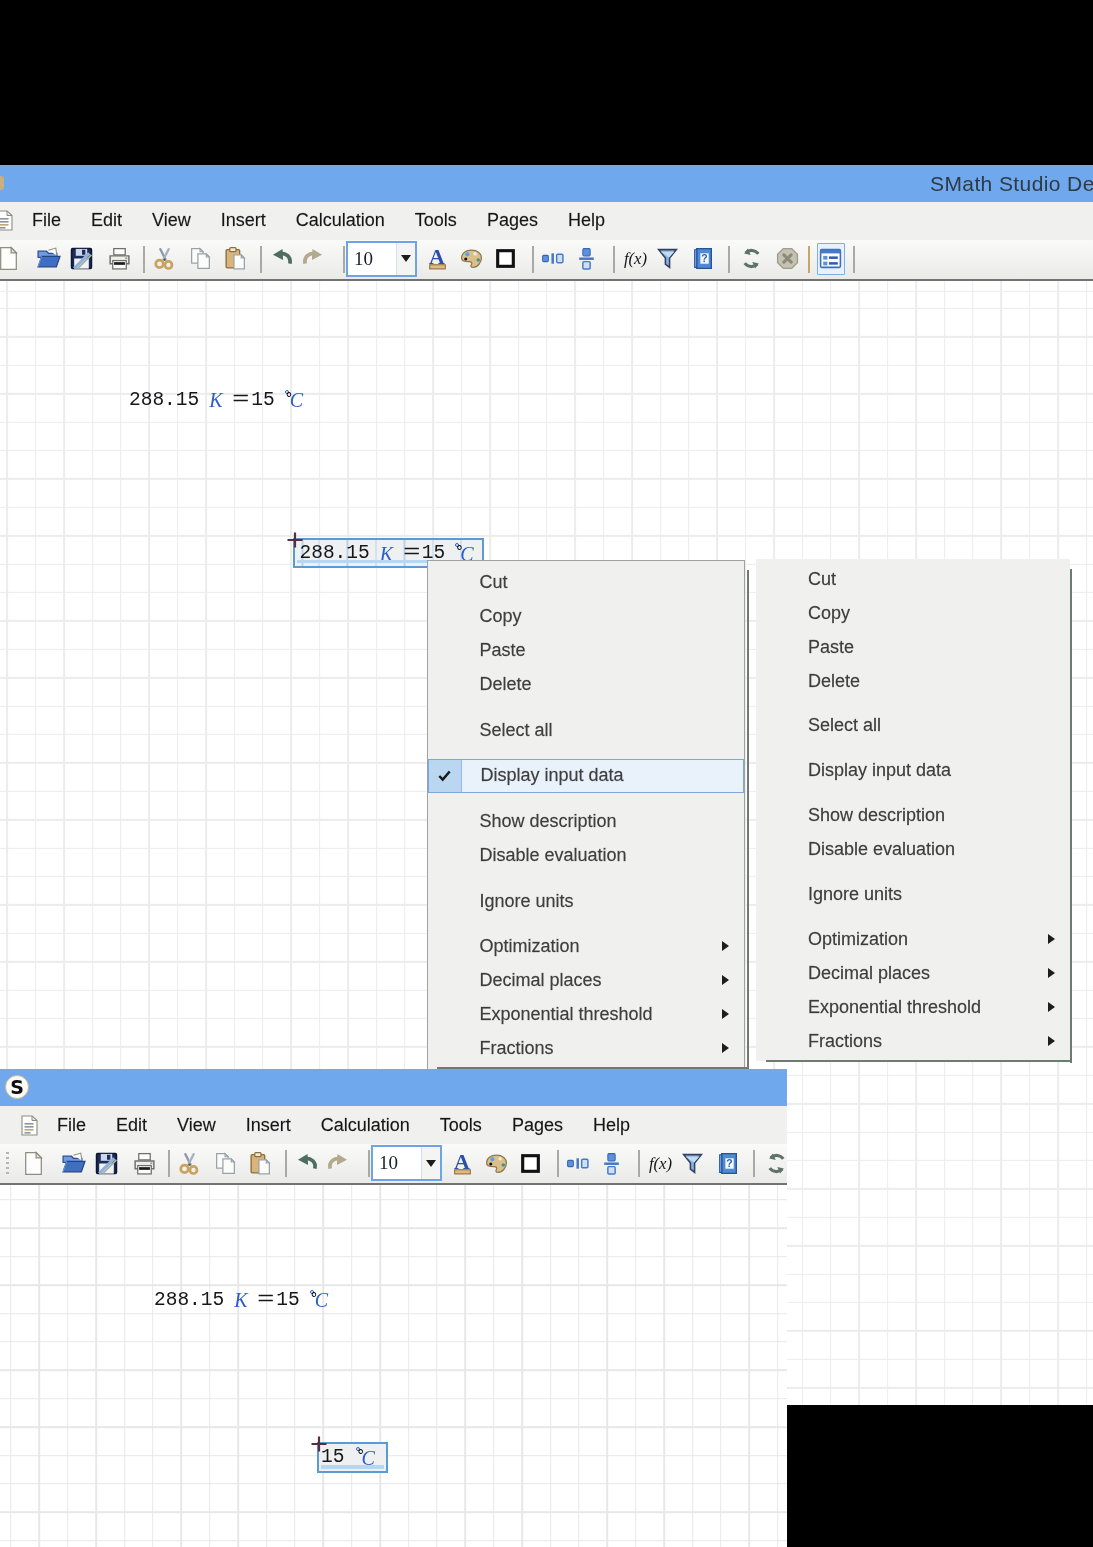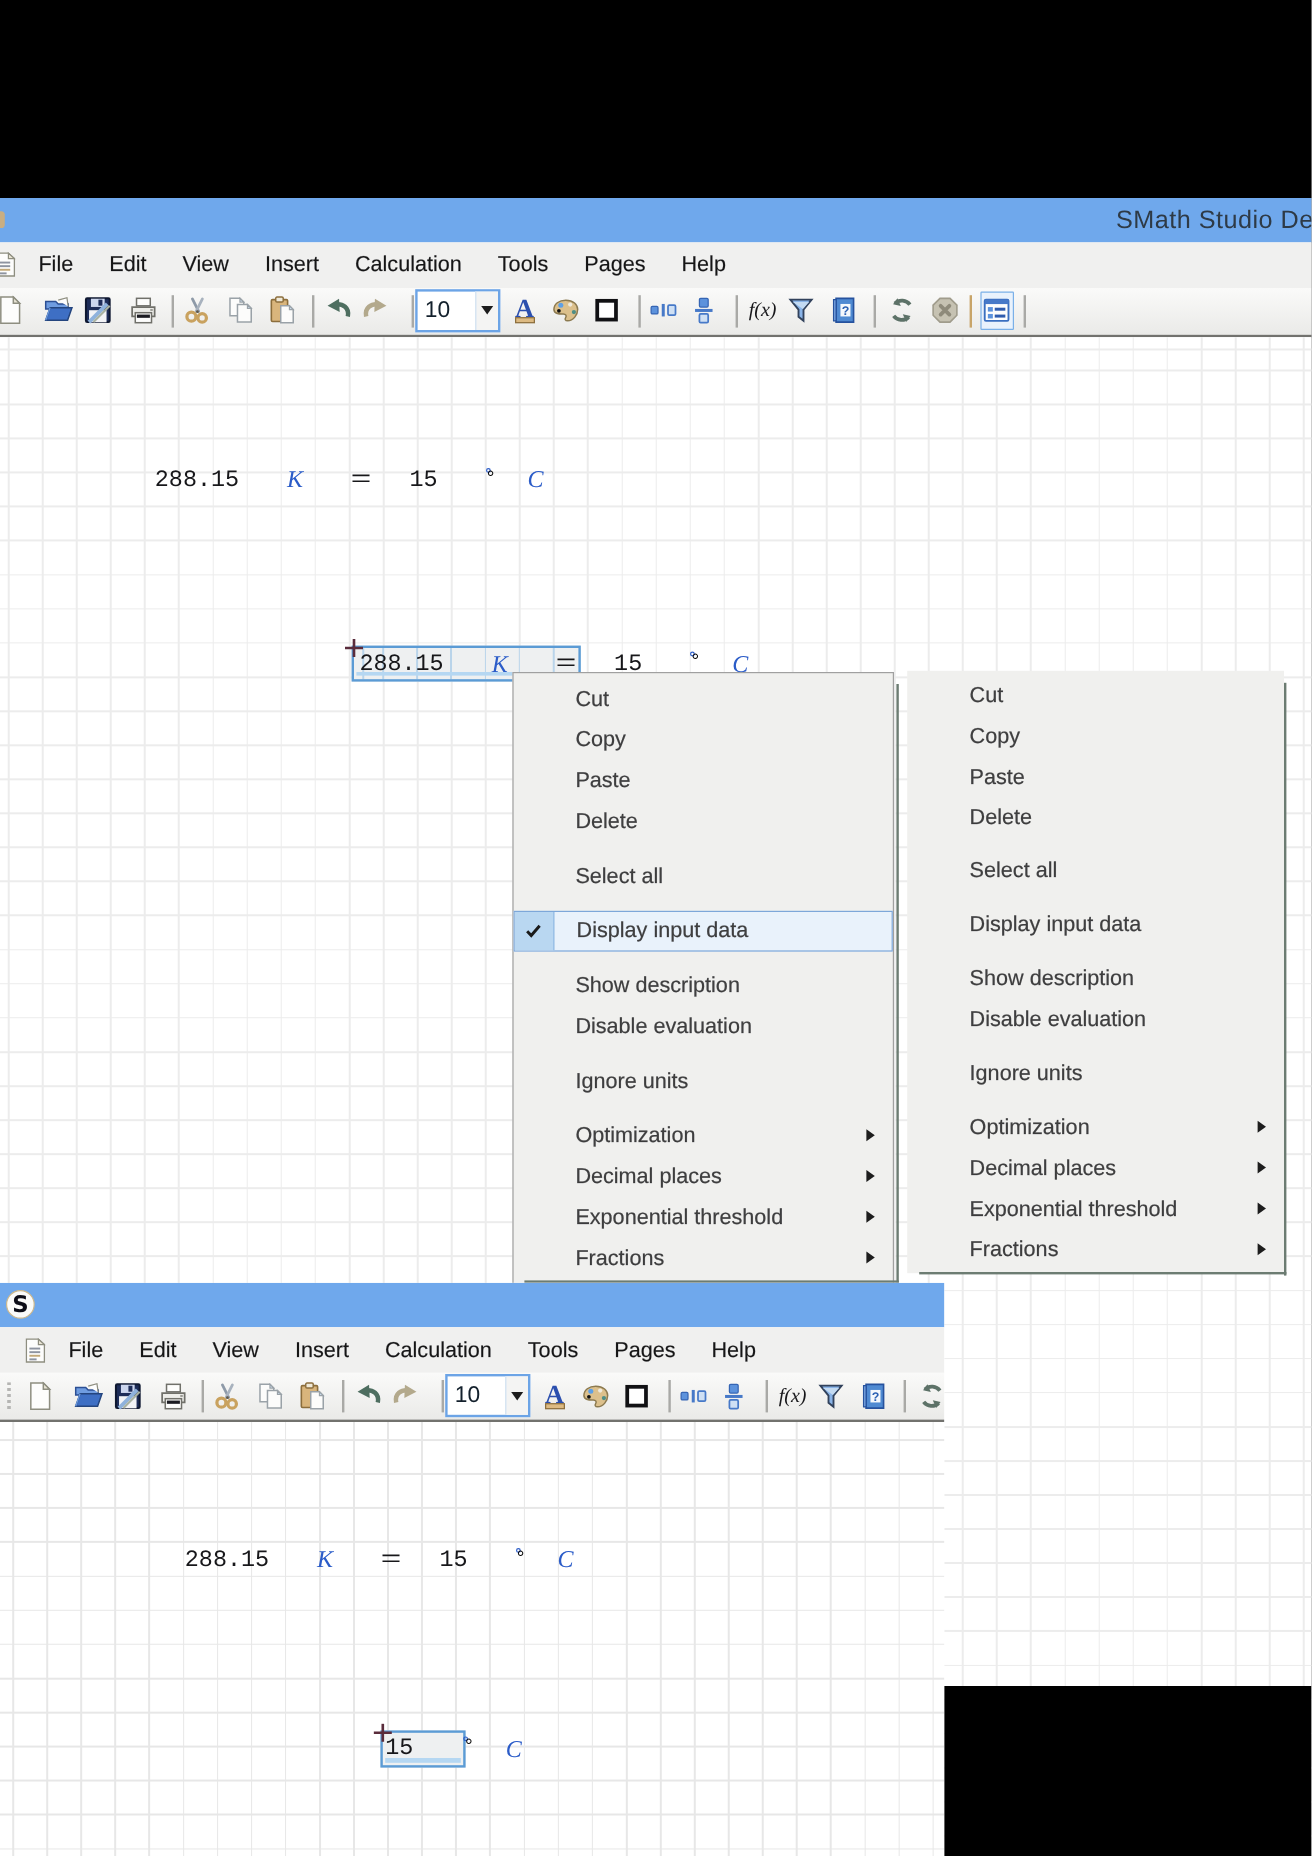--- a/index.html
+++ b/index.html
@@ -45,42 +45,42 @@
   .tb-btn { position:absolute; top:3px; width:28px; height:32px;
     display:flex; align-items:center; justify-content:center; }
   .tb-btn svg { width:25px; height:25px; }
   .tb-btn.active { border:1.5px solid #7ab0e8; background:#e9f2fc; border-radius:1px; }
   .tb-sep { position:absolute; top:6px; width:2px; height:27px; background:#a9a9a6; }
   .font-combo {
     position:absolute; left:371px; top:1px; width:71px; height:36px;
     border:2px solid #6ca4e6; background:#fff; display:flex;
   }
   .font-combo .fc-value { flex:1; font-size:19px; color:#13202c; padding-left:6px; line-height:31px;
-    font-family:Liberation Sans, sans-serif; }
+    font-family:Liberation Serif, serif; }
   .fc-arrow-btn { width:19px; height:100%; background:#f4f4f3; border-left:1px solid #cfe0f2;
     display:flex; align-items:center; justify-content:center; }
   .fc-arrow-btn .tri { width:0; height:0; border-left:5.5px solid transparent; border-right:5.5px solid transparent; border-top:7px solid #1c1c1c; }
 
   .canvas { position:absolute; left:0; top:116px; right:0; bottom:0; background:#fff; }
   .canvas.grid1 {
     background-image:
       repeating-linear-gradient(to right, #ececec 0 1.4px, transparent 1.4px 28.4px),
       repeating-linear-gradient(to bottom, #ececec 0 1.4px, transparent 1.4px 28.4px);
     background-position:3.1px 26.9px;
   }
   .canvas.grid2 {
     background-image:
       repeating-linear-gradient(to right, #e7e7e7 0 1.4px, transparent 1.4px 28.4px),
       repeating-linear-gradient(to bottom, #e7e7e7 0 1.4px, transparent 1.4px 28.4px);
     background-position:10.2px 14.2px;
   }
   .canvas-left-edge { position:absolute; left:0; top:116px; bottom:0; width:2px; background:#8a8a88; }
 
   
-  .mexp { position:absolute; white-space:nowrap; display:flex; align-items:flex-end; height:20px;gap:30px; }
+  .mexp { position:absolute; white-space:nowrap; display:flex; align-items:flex-end; height:20px; }
   .mexp span { display:inline-block; line-height:1; }
   .m-num { font-family:"Liberation Mono", monospace; font-size:19.5px; color:#17171a; }
   .m-eq  { font-family:"Liberation Mono", monospace; font-size:19.5px; color:#17171a; transform:scaleX(1.5); transform-origin:left center; }
   .m-unit{ font-family:"Liberation Serif", serif; font-style:italic; font-size:20px; color:#2b5cc8; }
   .m-deg { width:4px; height:4px; border:1.7px solid #2b5cc8; border-radius:50%; margin-bottom:16.5px; }
 
   .sel-box { position:absolute; border:2.4px solid #5b9bd5; background:#eef0f1; }
   .sel-box .bottom-band { position:absolute; left:2px; right:2px; bottom:2.2px; height:3.4px; background:#b5d7f2; }
   .sel-box .mexp { left:5px; top:4px; }
   .sel-box.result .mexp { left:2.5px; }

